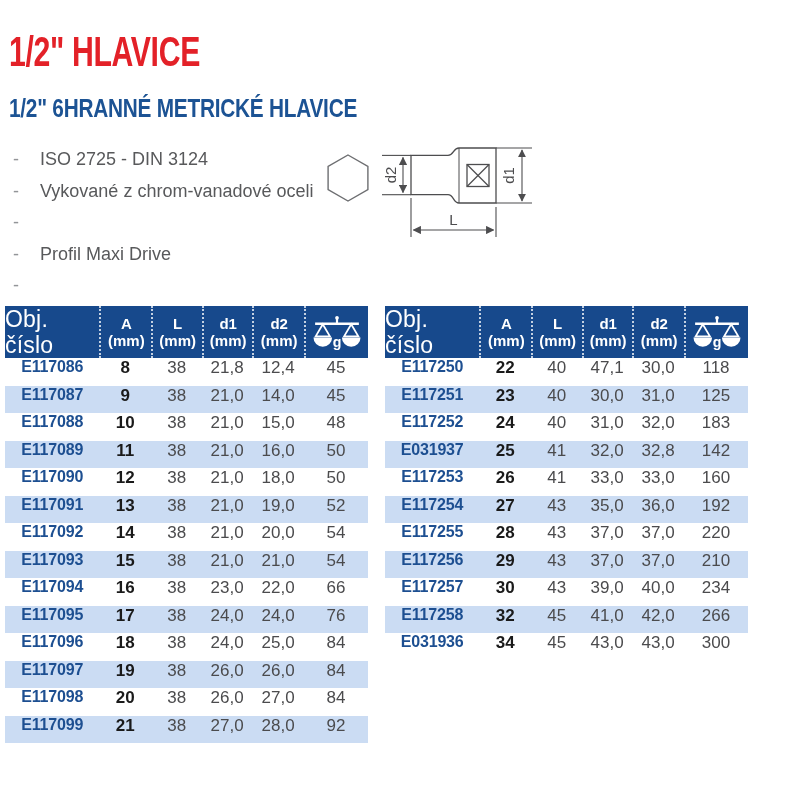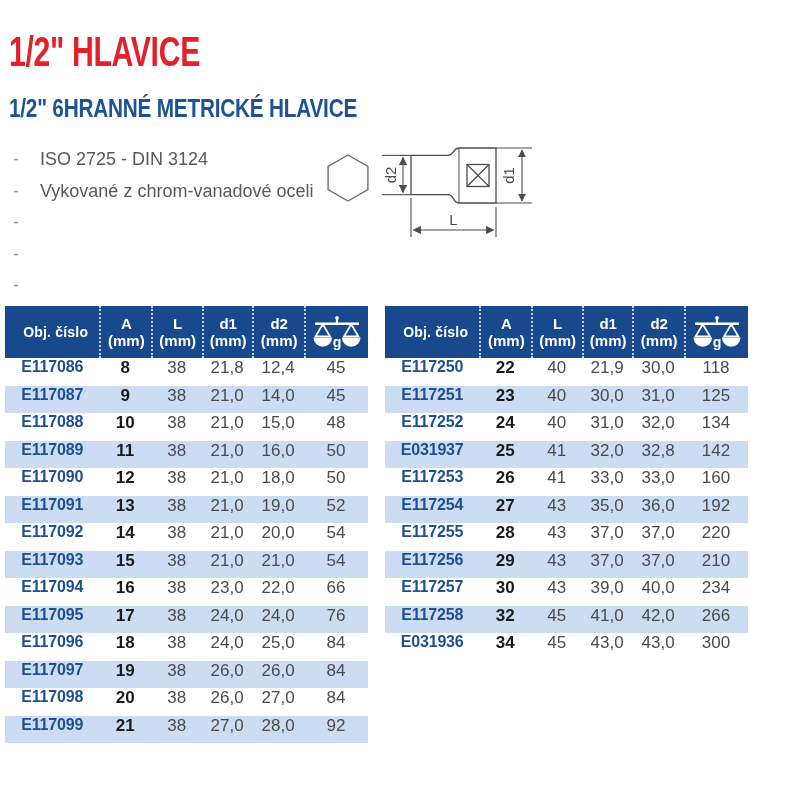--- a/index.html
+++ b/index.html
@@ -36,21 +36,21 @@
   
   .ctable { position:absolute; top:306px; width:363px; }
   #table-left  { left:5px; }
   #table-right { left:385px; }
   .thead { display:flex; height:52px; background:#17498c; color:#ffffff; }
   .hcell {
     display:flex; flex-direction:column; align-items:center; justify-content:center;
     line-height:1.15; font-size:15px; font-weight:bold; box-sizing:border-box;
   }
   .hcell + .hcell { border-left:2px dotted rgba(255,255,255,.75); }
-  .obj-label { font-size:14px; font-weight:bold; letter-spacing:.2px;margin-left:7px; }
+  .obj-label { font-size:23px; font-weight:normal; letter-spacing:.2px; }
   .col1{width:26%} .col2{width:14.3%} .col3{width:14%}
   .col4{width:13.8%} .col5{width:14.3%} .col6{width:17.6%}
 
   .tbody { width:100%; }
   .trow { display:flex; height:27.5px; }
   .trow.stripe { background:#cbdcf3; }
   .cell { text-align:center; box-sizing:border-box; font-size:17px; color:#4b4b4d; }
   .c-obj { color:#1d4f91; font-weight:bold; font-size:16px; letter-spacing:-.2px; }
   .c-a   { color:#1a1a1a; font-weight:bold; }
 
@@ -72,20 +72,21 @@
       </div>
       <div class="feature-item">
         <span class="dash">-</span>
         <span>Vykované z chrom-vanadové oceli</span>
       </div>
       <div class="feature-item">
         <span class="dash">-</span>
       </div>
       <div class="feature-item">
         <span class="dash">-</span>
+        <span>Profil Maxi Drive</span>
       </div>
       <div class="feature-item">
         <span class="dash">-</span>
       </div>
     </div>
 
   <div class="diagram">
     <svg width="240" height="112" viewBox="0 0 240 112">
       <defs>
         <marker id="arr" viewBox="0 0 10 10" refX="9" refY="5" markerWidth="7.5" markerHeight="7.5" orient="auto-start-reverse">
@@ -309,39 +310,39 @@
           <path d="M27.5,20.5 L44.5,20.5 A8.5,8.5 0 0 1 27.5,20.5 Z" fill="#fff"></path>
           <text x="23" y="29.5" text-anchor="middle" font-size="13" font-weight="bold" fill="#fff">g</text>
         </svg>
       </div>
     </div>
     <div class="tbody">
         <div class="trow">
           <div class="cell col1 c-obj">E117250</div>
           <div class="cell col2 c-a">22</div>
           <div class="cell col3">40</div>
-          <div class="cell col4">21,9</div>
+          <div class="cell col4">47,1</div>
           <div class="cell col5">30,0</div>
           <div class="cell col6">118</div>
         </div>
         <div class="trow stripe">
           <div class="cell col1 c-obj">E117251</div>
           <div class="cell col2 c-a">23</div>
           <div class="cell col3">40</div>
           <div class="cell col4">30,0</div>
           <div class="cell col5">31,0</div>
           <div class="cell col6">125</div>
         </div>
         <div class="trow">
           <div class="cell col1 c-obj">E117252</div>
           <div class="cell col2 c-a">24</div>
           <div class="cell col3">40</div>
           <div class="cell col4">31,0</div>
           <div class="cell col5">32,0</div>
-          <div class="cell col6">134</div>
+          <div class="cell col6">183</div>
         </div>
         <div class="trow stripe">
           <div class="cell col1 c-obj">E031937</div>
           <div class="cell col2 c-a">25</div>
           <div class="cell col3">41</div>
           <div class="cell col4">32,0</div>
           <div class="cell col5">32,8</div>
           <div class="cell col6">142</div>
         </div>
         <div class="trow">

